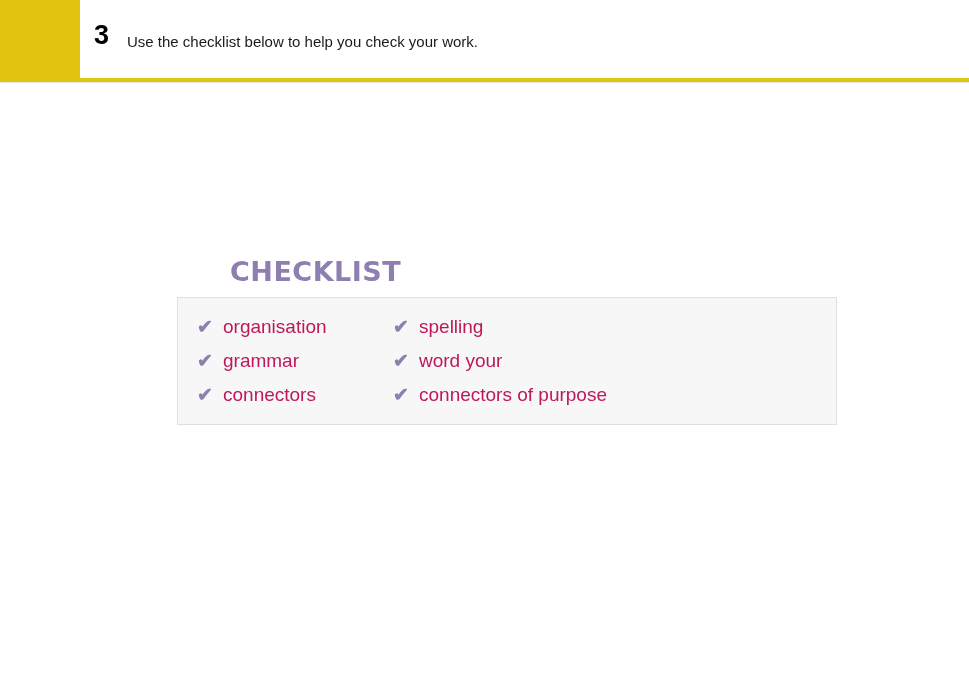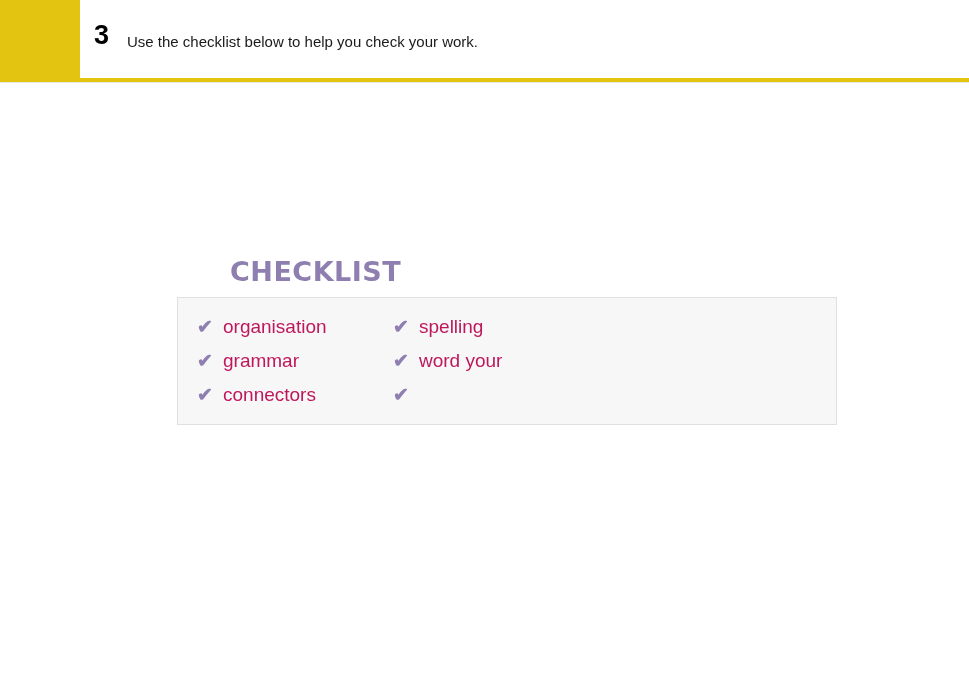--- a/index.html
+++ b/index.html
@@ -148,17 +148,18 @@
         <div class="check-item">
           <span class="check-mark">✔</span>
           <span class="check-label">spelling</span>
         </div>
         <div class="check-item">
           <span class="check-mark">✔</span>
           <span class="check-label">word your</span>
         </div>
         <div class="check-item">
           <span class="check-mark">✔</span>
+          <span class="check-label">connectors of purpose</span>
         </div>
       </div>
     </div>
   </div>
 </div>
 
 </body></html>

